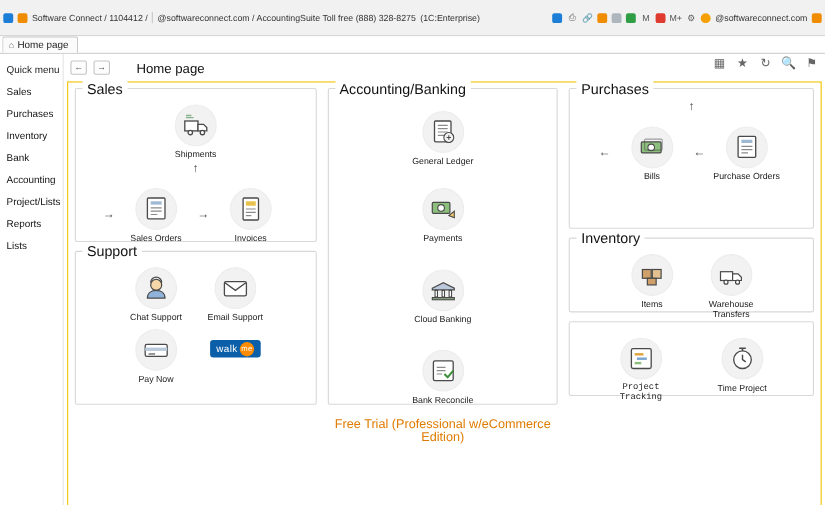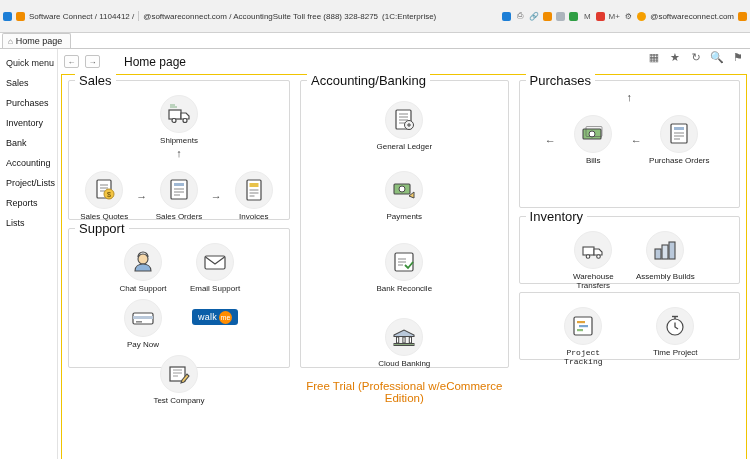--- a/index.html
+++ b/index.html
@@ -284,31 +284,20 @@
                     <path d="M4 6h7M4 4h5" stroke="#86b38a" stroke-width="1.2"></path>
                   </svg>
                 </div>
                 <div class="lbl">Shipments</div>
               </div>
             </div>
 
             <div class="arrow up" style="margin:0 auto;">↑</div>
 
             <div class="row-flow">
-              <div class="tile">
-                <div class="ico">
-                  <svg width="26" height="26" viewBox="0 0 26 26">
-                    <rect x="6" y="3" width="14" height="18" rx="1" fill="#fff" stroke="#4a4a4a" stroke-width="1.2"></rect>
-                    <path d="M9 8h8M9 11h8M9 14h5" stroke="#8a8a8a" stroke-width="1.1"></path>
-                    <circle cx="18" cy="17" r="5" fill="#f4c542" stroke="#b8912a" stroke-width="1"></circle>
-                    <text x="18" y="20" font-size="7" text-anchor="middle" fill="#5a4508">$</text>
-                  </svg>
-                </div>
-                <div class="lbl">Sales Quotes</div>
-              </div>
               <div class="arrow">→</div>
               <div class="tile">
                 <div class="ico">
                   <svg width="26" height="26" viewBox="0 0 26 26">
                     <rect x="5" y="3" width="16" height="19" rx="1" fill="#fff" stroke="#4a4a4a" stroke-width="1.2"></rect>
                     <rect x="8" y="6" width="10" height="3" fill="#9fb8d4"></rect>
                     <path d="M8 12h10M8 15h10M8 18h6" stroke="#8a8a8a" stroke-width="1.1"></path>
                   </svg>
                 </div>
                 <div class="lbl">Sales Orders</div>
@@ -364,30 +353,20 @@
                 <div class="lbl">Pay Now</div>
               </div>
 
               <div class="tile">
                 <div class="walkme">
                   <span>walk</span>
                   <span class="me">me</span>
                 </div>
               </div>
 
-              <div class="tile">
-                <div class="ico">
-                  <svg width="26" height="26" viewBox="0 0 26 26">
-                    <rect x="4" y="6" width="15" height="14" fill="#fff" stroke="#4a4a4a" stroke-width="1.2"></rect>
-                    <path d="M7 9h9M7 12h9M7 15h5" stroke="#9a9a9a" stroke-width="1"></path>
-                    <path d="M16 19l5-6 2 2-5 6-3 1z" fill="#f0c96a" stroke="#4a4a4a" stroke-width="1.1"></path>
-                  </svg>
-                </div>
-                <div class="lbl">Test Company</div>
-              </div>
 
             </div>
           </div>
         </div>
 
         <div class="col col-mid">
           <div class="panel" style="height:288px;">
             <div class="panel-title">Accounting/Banking</div>
 
             <div class="grid" style="margin-top:6px;">
@@ -407,50 +386,50 @@
             <div class="grid" style="margin-top:14px;">
               <div class="tile">
                 <div class="ico">
                   <svg width="26" height="26" viewBox="0 0 26 26">
                     <rect x="3" y="7" width="16" height="10" rx="1" fill="#8dbf7c" stroke="#4a4a4a" stroke-width="1.1"></rect>
                     <circle cx="11" cy="12" r="3" fill="#fff" stroke="#4a4a4a" stroke-width="1"></circle>
                     <path d="M18 19l5-4v6z" fill="#f0c96a" stroke="#4a4a4a" stroke-width="1"></path>
                   </svg>
                 </div>
                 <div class="lbl">Payments</div>
-              </div>
-            </div>
-
-            <div class="grid" style="margin-top:16px;">
-              <div class="tile">
-                <div class="ico">
-                  <svg width="26" height="26" viewBox="0 0 26 26">
-                    <rect x="4" y="4" width="18" height="18" rx="1.5" fill="#fff" stroke="#4a4a4a" stroke-width="1.2"></rect>
-                    <path d="M7 10h8M7 13h8M7 16h5" stroke="#8a8a8a" stroke-width="1.1"></path>
-                    <path d="M14 16l3 3 5-6" fill="none" stroke="#3a8f3a" stroke-width="1.8"></path>
-                  </svg>
-                </div>
-                <div class="lbl">Bank Reconcile</div>
               </div>
             </div>
 
             <div class="grid" style="margin-top:18px;">
               <div class="tile">
                 <div class="ico">
                   <svg width="26" height="26" viewBox="0 0 26 26">
                     <path d="M3 11l10-5 10 5v1.5H3z" fill="#b9c8da" stroke="#4a4a4a" stroke-width="1.1"></path>
                     <rect x="5.5" y="13" width="2.2" height="6" fill="#fff" stroke="#4a4a4a" stroke-width="1"></rect>
                     <rect x="11.9" y="13" width="2.2" height="6" fill="#fff" stroke="#4a4a4a" stroke-width="1"></rect>
                     <rect x="18.3" y="13" width="2.2" height="6" fill="#fff" stroke="#4a4a4a" stroke-width="1"></rect>
                     <rect x="3" y="19.5" width="20" height="2" fill="#8aa87e" stroke="#4a4a4a" stroke-width="1"></rect>
                   </svg>
                 </div>
                 <div class="lbl">Cloud Banking</div>
               </div>
             </div>
+
+            <div class="grid" style="margin-top:16px;">
+              <div class="tile">
+                <div class="ico">
+                  <svg width="26" height="26" viewBox="0 0 26 26">
+                    <rect x="4" y="4" width="18" height="18" rx="1.5" fill="#fff" stroke="#4a4a4a" stroke-width="1.2"></rect>
+                    <path d="M7 10h8M7 13h8M7 16h5" stroke="#8a8a8a" stroke-width="1.1"></path>
+                    <path d="M14 16l3 3 5-6" fill="none" stroke="#3a8f3a" stroke-width="1.8"></path>
+                  </svg>
+                </div>
+                <div class="lbl">Bank Reconcile</div>
+              </div>
+            </div>
           </div>
 
           <div class="trial">Free Trial (Professional w/eCommerce Edition)</div>
         </div>
 
         <div class="col col-right">
 
           <div class="panel" style="height:128px;">
             <div class="panel-title">Purchases</div>
 
@@ -479,20 +458,30 @@
                   </svg>
                 </div>
                 <div class="lbl">Purchase Orders</div>
               </div>
             </div>
           </div>
 
           <div class="panel" style="height:68px;">
             <div class="panel-title">Inventory</div>
             <div class="grid">
+              <div class="tile">
+                <div class="ico">
+                  <svg width="26" height="26" viewBox="0 0 26 26">
+                    <rect x="4" y="8" width="8" height="8" fill="#cfa06a" stroke="#4a4a4a" stroke-width="1.1"></rect>
+                    <rect x="13" y="8" width="8" height="8" fill="#e2c08f" stroke="#4a4a4a" stroke-width="1.1"></rect>
+                    <rect x="8.5" y="16" width="8" height="6" fill="#cfa06a" stroke="#4a4a4a" stroke-width="1.1"></rect>
+                  </svg>
+                </div>
+                <div class="lbl">Items</div>
+              </div>
               <div class="tile">
                 <div class="ico">
                   <svg width="26" height="26" viewBox="0 0 26 26">
                     <rect x="3" y="10" width="11" height="8" fill="#fff" stroke="#4a4a4a" stroke-width="1.1"></rect>
                     <path d="M14 12h5l3 3v3h-8z" fill="#fff" stroke="#4a4a4a" stroke-width="1.1"></path>
                     <circle cx="8" cy="19.5" r="1.8" fill="#fff" stroke="#4a4a4a" stroke-width="1.1"></circle>
                     <circle cx="18.5" cy="19.5" r="1.8" fill="#fff" stroke="#4a4a4a" stroke-width="1.1"></circle>
                   </svg>
                 </div>
                 <div class="lbl">Warehouse Transfers</div>

